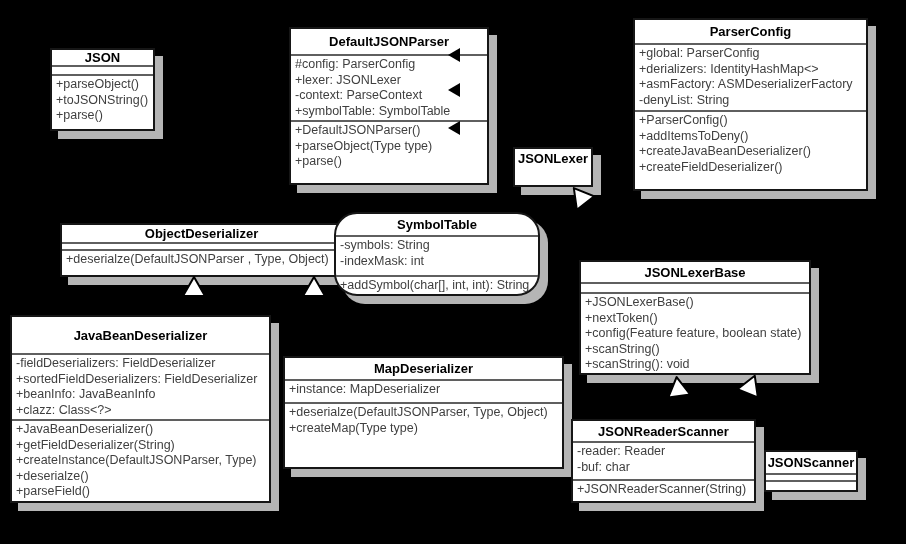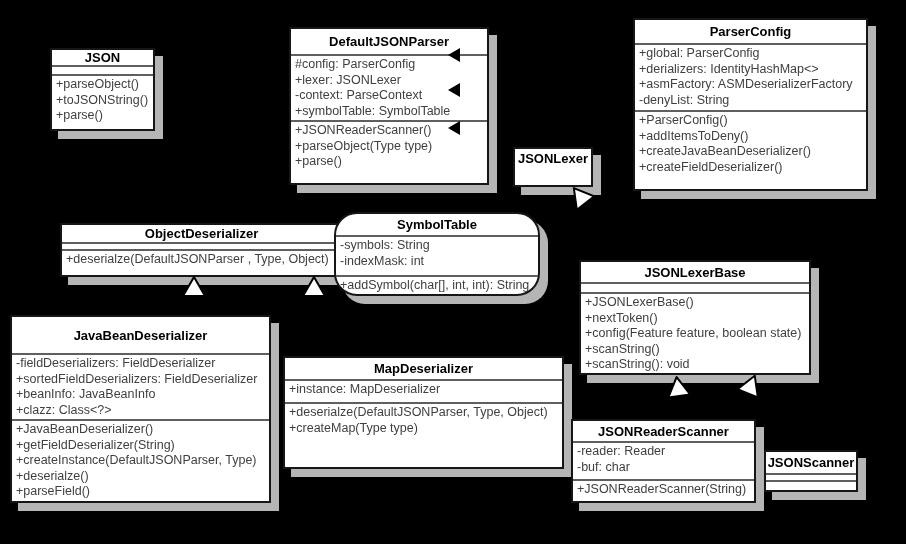--- a/index.html
+++ b/index.html
@@ -50,21 +50,21 @@
 
   <div class="uml-class" style="left:242px;top:27px;width:200px;height:158px;margin-left:47px;">
     <div class="uml-title" style="height:25px;">DefaultJSONParser</div>
     <div class="uml-sect" style="height:66px;">
       <div class="uml-line">#config: ParserConfig</div>
       <div class="uml-line">+lexer: JSONLexer</div>
       <div class="uml-line">-context: ParseContext</div>
       <div class="uml-line">+symbolTable: SymbolTable</div>
     </div>
     <div class="uml-sect grow">
-      <div class="uml-line">+JSONReaderScanner()</div>
+      <div class="uml-line">+DefaultJSONParser()</div>
       <div class="uml-line">+parseObject(Type type)</div>
       <div class="uml-line">+parse()</div>
     </div>
   </div>
 
   <div class="uml-class" style="left:633px;top:18px;width:235px;height:173px;">
     <div class="uml-title" style="height:23px;">ParserConfig</div>
     <div class="uml-sect" style="height:67px;">
       <div class="uml-line">+global: ParserConfig</div>
       <div class="uml-line">+derializers: IdentityHashMap&lt;&gt;</div>

